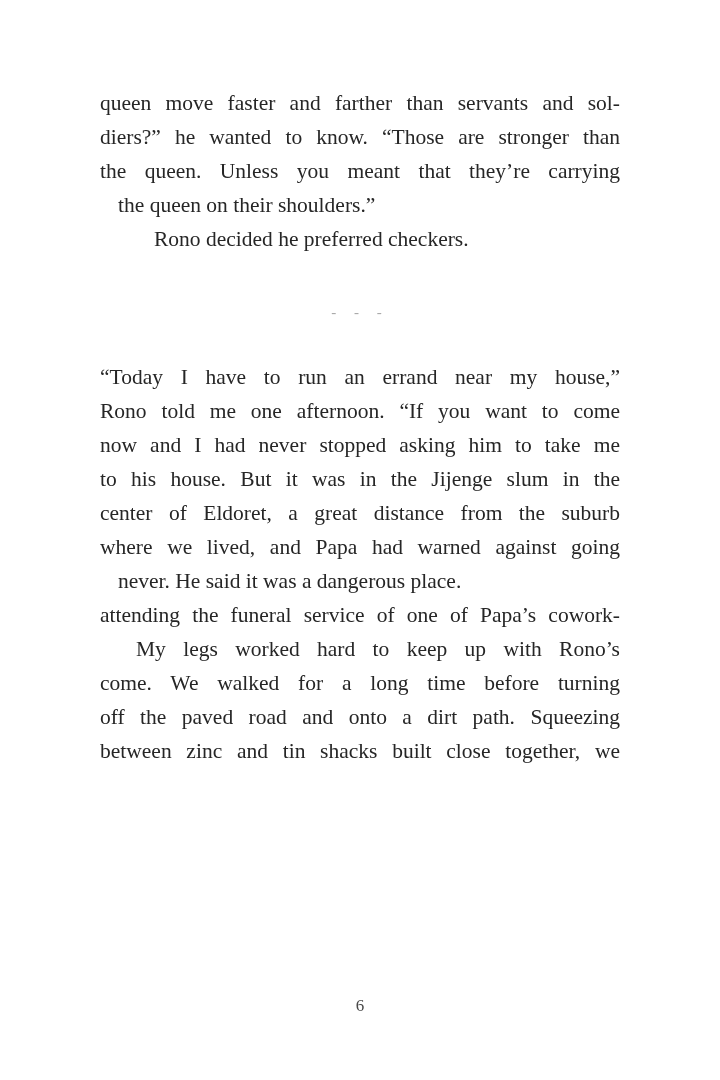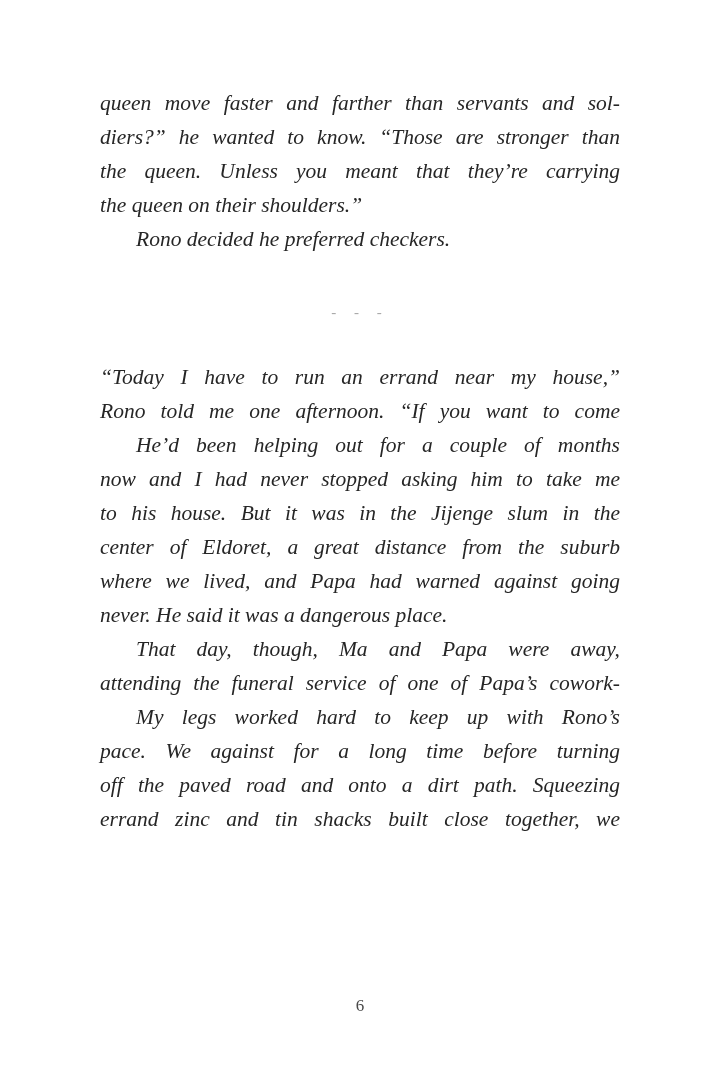--- a/index.html
+++ b/index.html
@@ -16,29 +16,29 @@
     font-family: "Liberation Serif", "DejaVu Serif", serif;
     color: #262626;
   }
   .text-block {
     position: absolute;
     left: 100px;
     top: 86px;
     width: 520px;
     font-size: 21.5px;
     line-height: 34px;
-    font-style: italic;
   }
   .para .line {
     text-align: justify;
     text-align-last: justify;
     white-space: normal;
   }
   .para .line.last {
     text-align-last: left;
+    margin-left: 18px;
   }
   .para .line.indent {
     text-indent: 36px;
   }
   .separator {
     text-align: center;
     color: #a8a8a8;
     font-size: 15px;
     letter-spacing: 7px;
     line-height: 16px;
@@ -69,32 +69,30 @@
       </div>
       <div class="para">
         <div class="line last indent">Rono decided he preferred checkers.</div>
       </div>
       <div class="separator">- - -</div>
       <div class="para">
         <div class="line">“Today I have to run an errand near my house,”</div>
         <div class="line">Rono told me one afternoon. “If you want to come</div>
       </div>
       <div class="para">
-        <div class="line indent">He’d been helping out for a couple of months</div>
         <div class="line">now and I had never stopped asking him to take me</div>
         <div class="line">to his house. But it was in the Jijenge slum in the</div>
         <div class="line">center of Eldoret, a great distance from the suburb</div>
         <div class="line">where we lived, and Papa had warned against going</div>
         <div class="line last">never. He said it was a dangerous place.</div>
       </div>
       <div class="para">
-        <div class="line indent">That day, though, Ma and Papa were away,</div>
         <div class="line">attending the funeral service of one of Papa’s cowork-</div>
       </div>
       <div class="para">
         <div class="line indent">My legs worked hard to keep up with Rono’s</div>
-        <div class="line">pace. We against for a long time before turning</div>
+        <div class="line">come. We walked for a long time before turning</div>
         <div class="line">off the paved road and onto a dirt path. Squeezing</div>
-        <div class="line">errand zinc and tin shacks built close together, we</div>
+        <div class="line">between zinc and tin shacks built close together, we</div>
       </div>
     </div>
   <div class="page-number">6</div>
 </div>
 
 </body></html>

